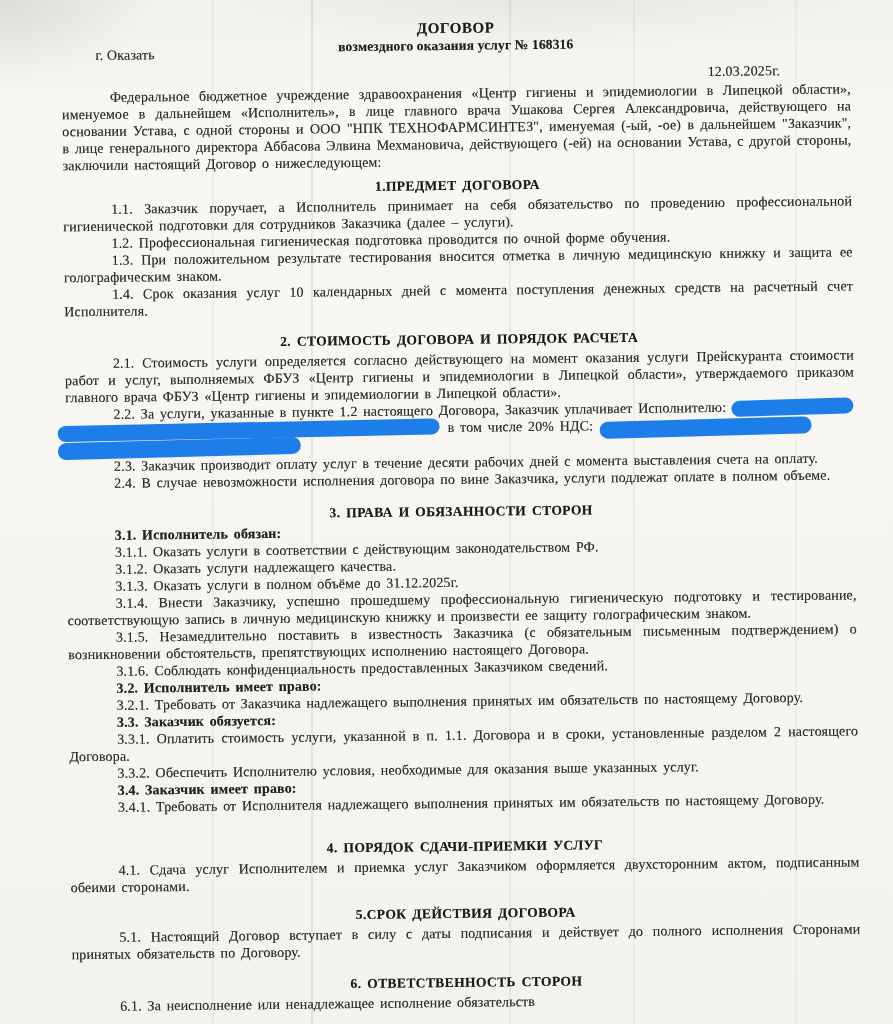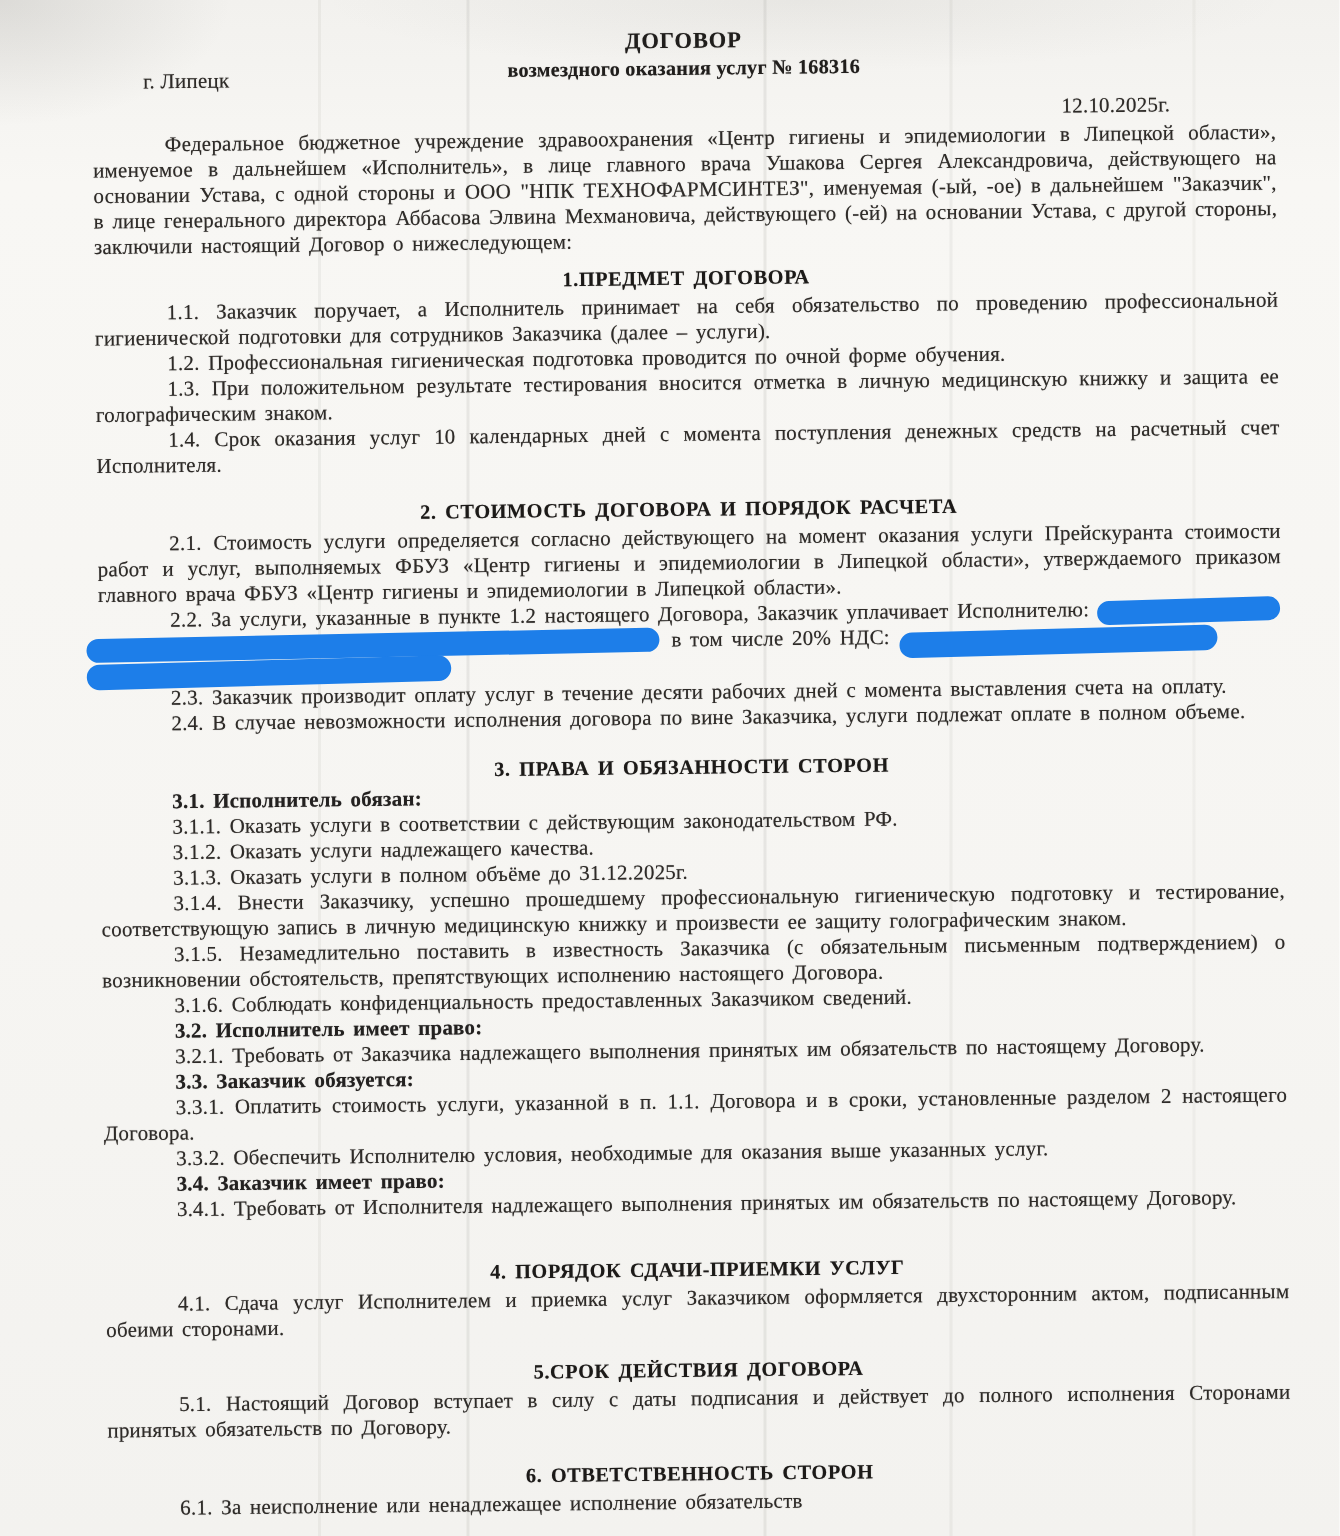--- a/index.html
+++ b/index.html
@@ -74,22 +74,22 @@
 <div class="streak s1"></div>
 <div class="streak s2"></div>
 <div class="streak s3"></div>
 <div class="streak s4"></div>
 <div class="streak s5"></div>
 
 <div class="sheet">
 
   <div class="doc-title">ДОГОВОР</div>
   <div class="doc-subtitle">возмездного оказания услуг № 168316</div>
-  <div class="doc-city">г. Липецк</div>
-  <div class="doc-date">12.10.2025г.</div>
+  <div class="doc-city">г. Оказать</div>
+  <div class="doc-date">12.03.2025г.</div>
 
   <div class="flow">
 
     <p class="para">Федеральное бюджетное учреждение здравоохранения «Центр гигиены и эпидемиологии в Липецкой области», именуемое в дальнейшем «Исполнитель», в лице главного врача Ушакова Сергея Александровича, действующего на основании Устава, с одной стороны и ООО "НПК ТЕХНОФАРМСИНТЕЗ", именуемая (-ый, -ое) в дальнейшем "Заказчик", в лице генерального директора Аббасова Элвина Мехмановича, действующего (-ей) на основании Устава, с другой стороны, заключили настоящий Договор о нижеследующем:</p>
 
     <h2 class="sec mt1">1.ПРЕДМЕТ ДОГОВОРА</h2>
     <p class="para after-h">1.1. Заказчик поручает, а Исполнитель принимает на себя обязательство по проведению профессиональной гигиенической подготовки для сотрудников Заказчика (далее – услуги).</p>
     <p class="para">1.2. Профессиональная гигиеническая подготовка проводится по очной форме обучения.</p>
     <p class="para">1.3. При положительном результате тестирования вносится отметка в личную медицинскую книжку и защита ее голографическим знаком.</p>
     <p class="para">1.4. Срок оказания услуг 10 календарных дней с момента поступления денежных средств на расчетный счет Исполнителя.</p>

